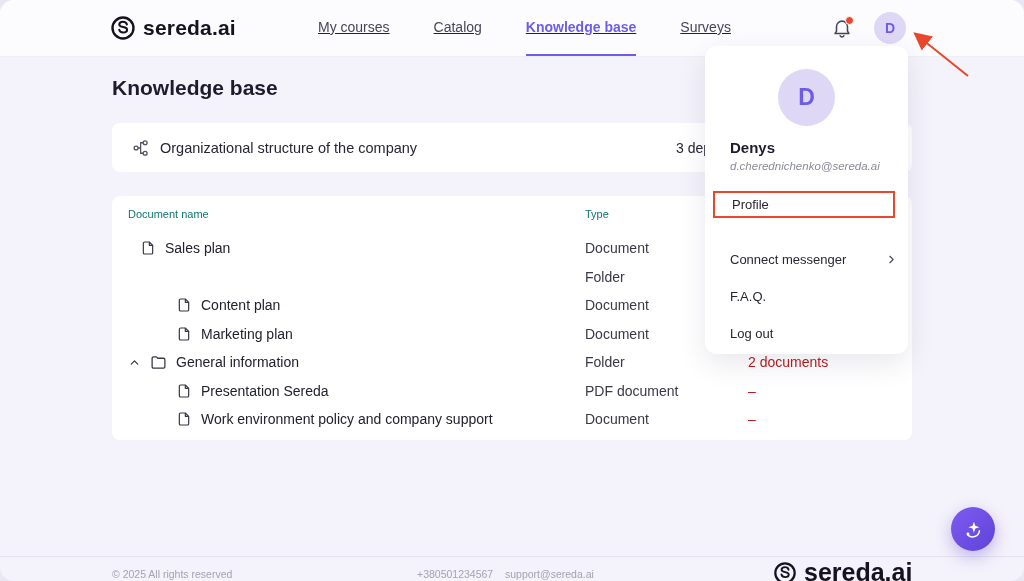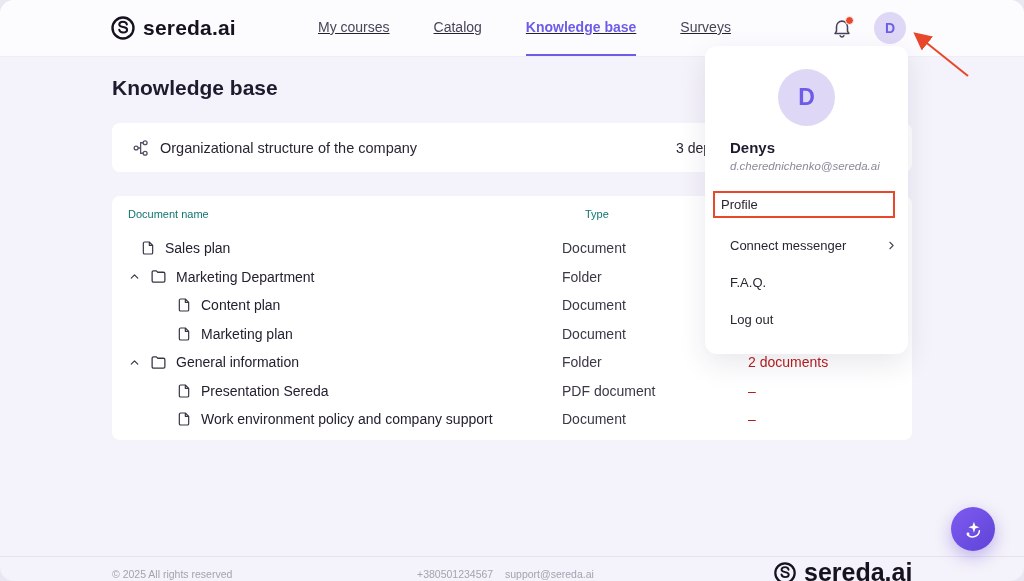--- a/index.html
+++ b/index.html
@@ -28,35 +28,35 @@
   .org-label{font-size:14.5px;color:#2a2533;margin-left:10px;}
   .org-meta{position:absolute;left:564px;font-size:14px;color:#2a2533;}
   .table-card{position:absolute;left:112px;top:196px;width:800px;height:244px;background:#ffffff;
               border-radius:8px;box-sizing:border-box;}
   .thead{position:relative;height:38px;}
   .th{position:absolute;top:12px;font-size:11px;color:#0f766e;}
   .th-name{left:16px;} .th-type{left:473px;}
   .trow{position:relative;height:28.5px;display:flex;align-items:center;cursor:pointer;}
   .name-cell{display:flex;align-items:center;gap:9px;font-size:14px;color:#252030;}
   .lvl-doc0{padding-left:28px;} .lvl-folder{padding-left:16px;} .lvl-child{padding-left:64px;}
-  .type-cell{position:absolute;left:450px;font-size:14px;color:#3c3747;}
+  .type-cell{position:absolute;left:473px;font-size:14px;color:#3c3747;}
   .count-cell{position:absolute;left:636px;font-size:14px;color:#b91c1c;}
   .icon{display:inline-flex;flex:none;}
   
   .dropdown{position:absolute;left:705px;top:46px;width:203px;height:308px;background:#ffffff;
             border-radius:12px;box-shadow:0 10px 28px rgba(40,30,80,.10);z-index:8;box-sizing:border-box;}
   .avatar-lg{width:57px;height:57px;border-radius:50%;background:#ded8f6;color:#6c5ce7;
              font-size:23px;font-weight:bold;display:flex;align-items:center;justify-content:center;
              margin:23px auto 0;}
   .pm-name{margin:13px 0 0 25px;font-size:15px;font-weight:bold;color:#1f1b2e;}
   .pm-email{margin:4px 0 0 25px;font-size:11.5px;color:#8d8999;font-style:italic;}
   .pm-menu{display:flex;flex-direction:column;gap:10px;margin-top:19px;}
   .pm-item{height:27px;display:flex;align-items:center;padding-left:25px;font-size:13px;
            color:#2a2533;cursor:pointer;position:relative;box-sizing:border-box;}
-  .pm-item.boxed{margin:0 13px 4px 8px;padding-left:6px;border:2px solid #e8472b;}
+  .pm-item.boxed{margin:0 13px 18px 8px;padding-left:17px;border:2px solid #e8472b;}
   .pm-chevron{position:absolute;right:10px;top:7px;}
   
   .arrow-svg{position:absolute;left:898px;top:24px;z-index:9;pointer-events:none;}
   .fab{position:absolute;left:951px;top:507px;width:44px;height:44px;border-radius:50%;
        background:linear-gradient(135deg,#7e5bf0,#5f43d8);display:flex;align-items:center;
        justify-content:center;box-shadow:0 6px 16px rgba(95,67,216,.35);cursor:pointer;z-index:6;}
   
   .footer-line{position:absolute;left:0;top:556px;width:1024px;height:1px;background:#e5e2ee;}
   .foot-text{position:absolute;top:568px;font-size:10.5px;color:#a6a2b0;}
   .foot-copy{left:112px;} .foot-phone{left:417px;} .foot-support{left:505px;}
@@ -133,33 +133,20 @@
               <path d="M14 3v5h5"></path>
             </svg>
         </span>
         <span>Sales plan</span>
       </span>
       <span class="type-cell">Document</span>
       <span class="count-cell"></span>
     </div>
 
     <div class="trow">
-      <span class="name-cell lvl-folder">
-        <span class="icon">
-          <svg width="13" height="13" viewBox="0 0 24 24" fill="none" stroke="#3a3546" stroke-width="2.2" stroke-linecap="round" stroke-linejoin="round">
-              <polyline points="6 15 12 9 18 15"></polyline>
-            </svg>
-        </span>
-        <span class="icon">
-          <svg width="17" height="17" viewBox="0 0 24 24" fill="none" stroke="#3a3546" stroke-width="1.8" stroke-linejoin="round">
-              <path d="M3 6a2 2 0 0 1 2-2h4l2 2h8a2 2 0 0 1 2 2v10a2 2 0 0 1-2 2H5a2 2 0 0 1-2-2Z"></path>
-            </svg>
-        </span>
-        <span>Marketing Department</span>
-      </span>
       <span class="type-cell">Folder</span>
       <span class="count-cell"></span>
     </div>
 
     <div class="trow">
       <span class="name-cell lvl-child">
         <span class="icon">
           <svg width="16" height="16" viewBox="0 0 24 24" fill="none" stroke="#3a3546" stroke-width="1.8" stroke-linejoin="round">
               <path d="M14 3H7a2 2 0 0 0-2 2v14a2 2 0 0 0 2 2h10a2 2 0 0 0 2-2V8Z"></path>
               <path d="M14 3v5h5"></path>

